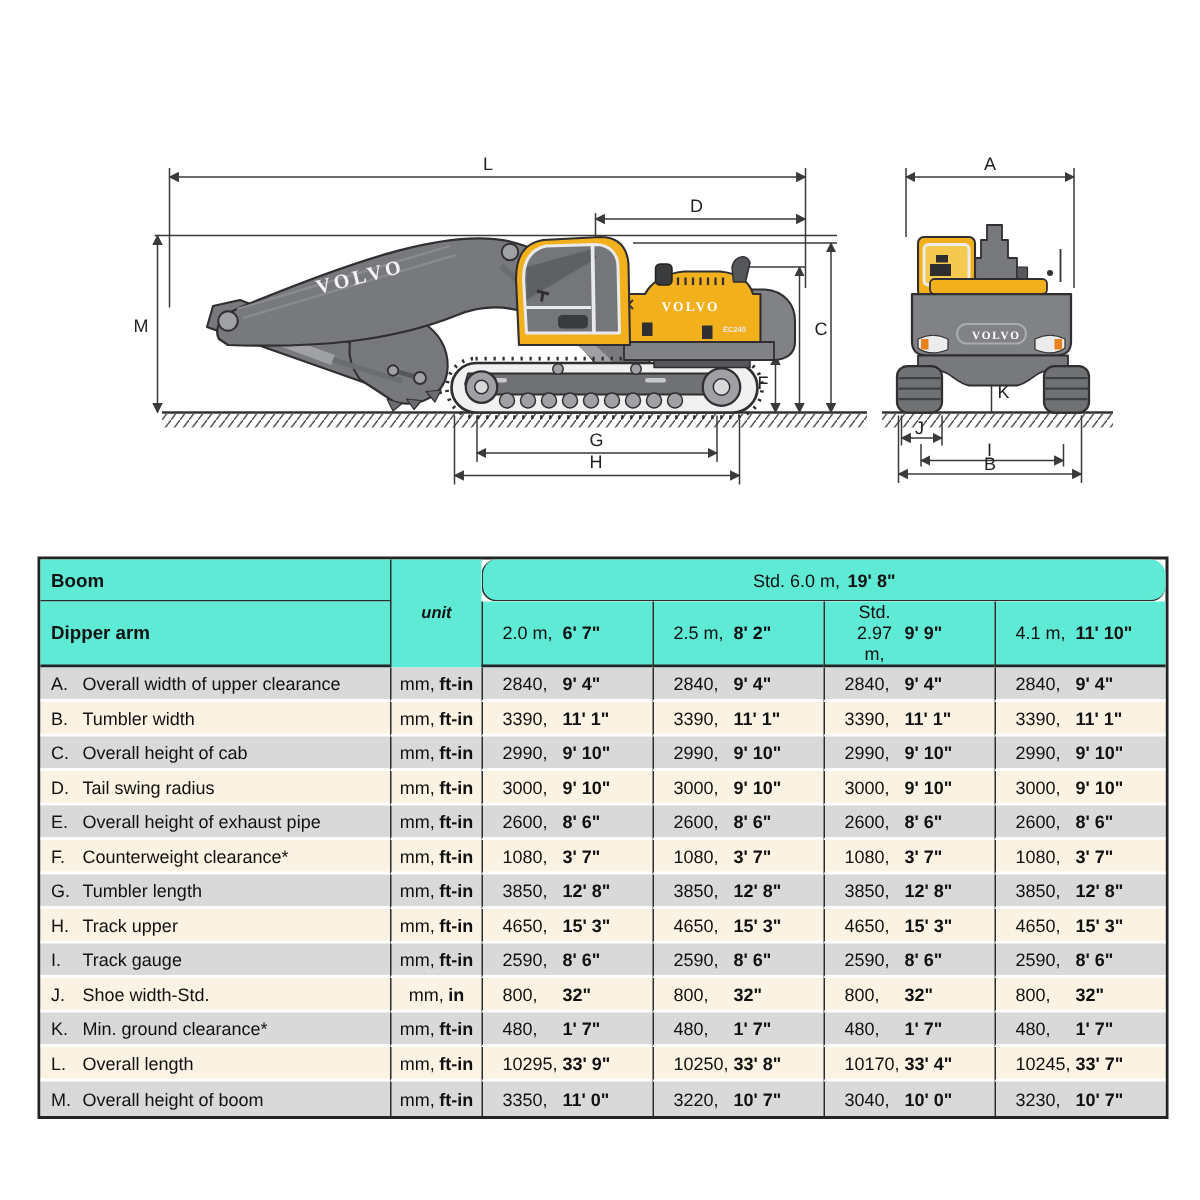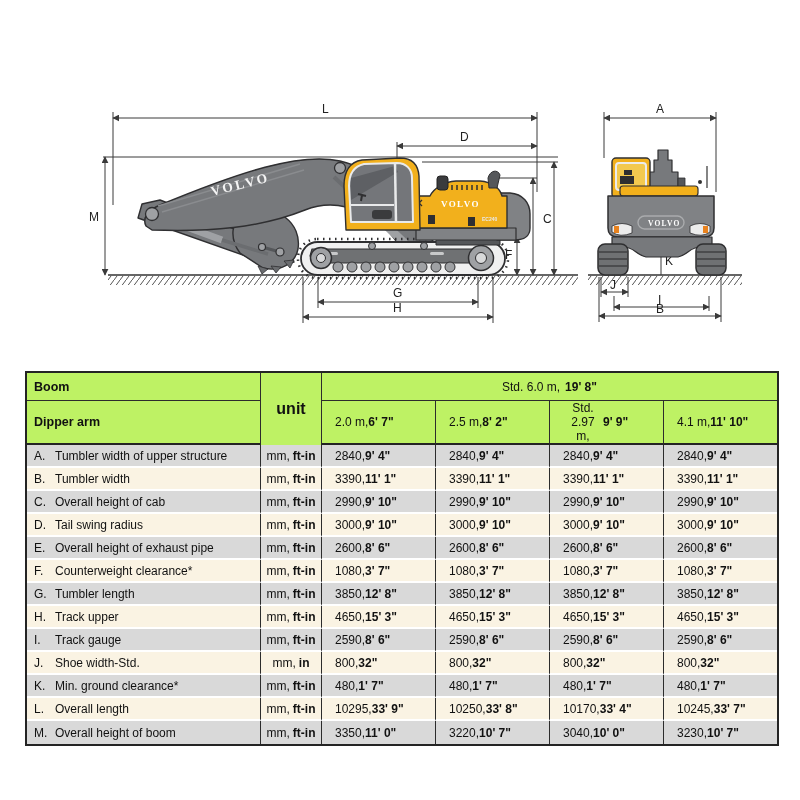--- a/index.html
+++ b/index.html
@@ -8,34 +8,34 @@
   .dim-label{font-size:12px;fill:#222;font-family:"Liberation Sans",sans-serif;}
   .brand-boom{font-size:13.5px;font-weight:bold;fill:#f4f4f4;letter-spacing:2.5px;font-family:"Liberation Serif",serif;}
   .brand-body{font-size:9px;font-weight:bold;fill:#fff;letter-spacing:1.4px;font-family:"Liberation Serif",serif;}
   .brand-rear{font-size:7.5px;font-weight:bold;fill:#fff;letter-spacing:1.2px;font-family:"Liberation Serif",serif;}
   .model-tag{font-size:5px;font-weight:bold;fill:#e8e8e8;font-family:"Liberation Sans",sans-serif;}
 
   .table-wrap{position:absolute;left:25px;top:371px;width:750px;}
   table.spec-table{border-collapse:separate;border-spacing:0;width:750px;table-layout:fixed;
     border:2.5px solid #242424;font-size:12px;}
   .spec-table th,.spec-table td{box-sizing:border-box;padding:0;vertical-align:middle;font-weight:normal;}
-  .spec-table thead th{background:#bef264;height:28px;}
+  .spec-table thead th{background:#5eead4;height:28px;}
   .spec-table thead th.h-boom,.spec-table thead th.h-dipper{text-align:left;padding-left:7px;font-weight:bold;font-size:12.5px;}
   .spec-table thead th.h-boom{border-bottom:1.5px solid #2c2c2c;}
-  .spec-table thead th.h-unit{font-weight:bold;text-align:center;font-size:16px;}
-  .spec-table thead th.h-span{border-bottom:1.5px solid #2c2c2c;}
+  .spec-table thead th.h-unit{font-weight:bold;text-align:center;font-size:11px;font-style:italic;}
+  .spec-table thead th.h-span{border-bottom:1.5px solid #2c2c2c;border-radius:10px;}
   .spec-table thead tr.sub th{border-bottom:2px solid #242424;}
   .v-sep{border-left:1.8px solid #2c2c2c;}
   .spec-table tbody td{height:23px;border-bottom:2px solid #ffffff;}
   .spec-table tbody tr:last-child td{border-bottom:none;}
   .spec-table tbody tr:nth-child(odd) td{background:#d9d9d9;}
   .spec-table tbody tr:nth-child(even) td{background:#faf3e3;}
   .lbl-cell{display:flex;align-items:center;gap:4px;padding-left:7px;height:100%;}
   .lbl-key{width:17px;flex:0 0 17px;}
-  .pair{display:flex;align-items:center;padding:0 12px 0 13px;height:100%;}
+  .pair{display:flex;align-items:center;justify-content:space-between;padding:0 12px 0 13px;height:100%;}
   .pair .imp{font-weight:bold;width:48px;flex:0 0 48px;text-align:left;}
   .pair-center{display:flex;align-items:center;justify-content:center;gap:5px;height:100%;}
   .pair-center .imp{font-weight:bold;}
   .unit-pair{display:flex;align-items:center;justify-content:center;gap:3px;height:100%;}
   .unit-pair .imp{font-weight:bold;}
 </style>
 </head>
 <body>
 
 <div class="diagram-wrap">
@@ -280,21 +280,21 @@
               <span class="imp">11' 10"</span>
             </div>
         </th>
       </tr>
     </thead>
     <tbody>
         <tr>
     <td>
       <div class="lbl-cell">
         <span class="lbl-key">A.</span>
-        <span>Tumbler width of upper structure</span>
+        <span>Overall width of upper clearance</span>
       </div>
     </td>
     <td class="v-sep">
       <div class="unit-pair">
         <span>mm,</span>
         <span class="imp">ft-in</span>
       </div>
     </td>
     <td class="v-sep">
       <div class="pair">

